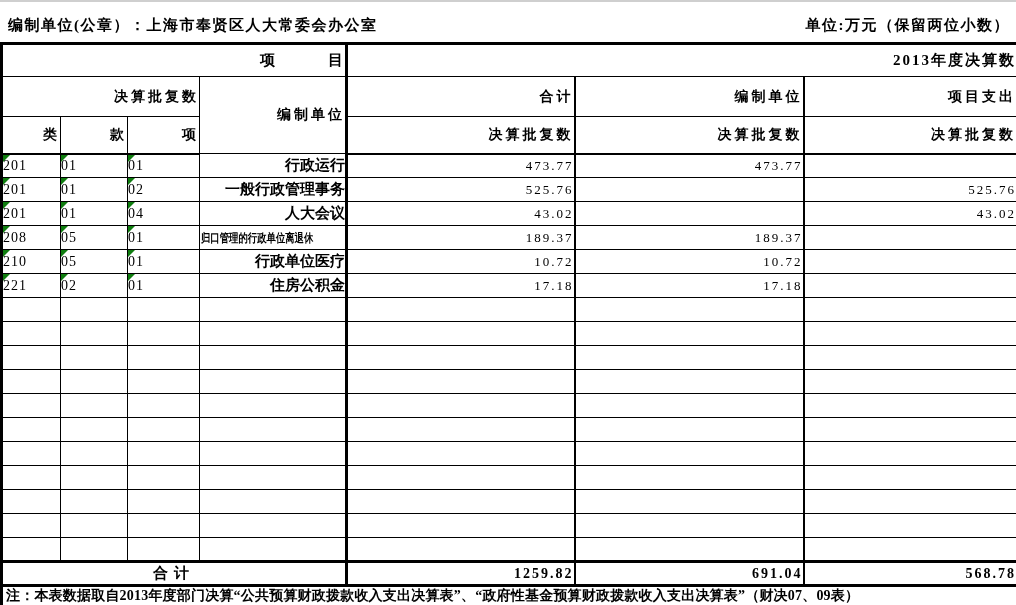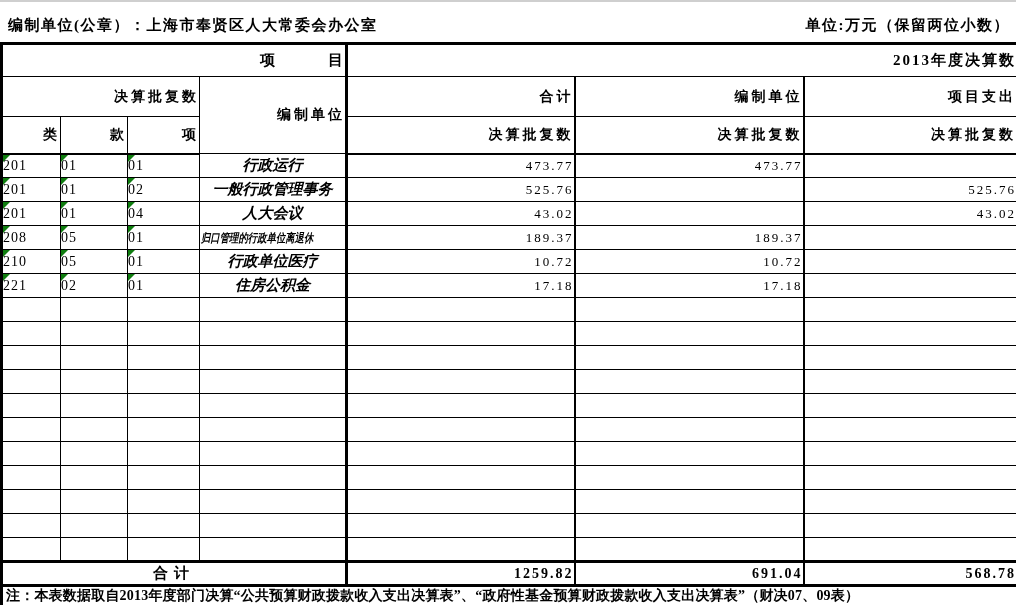--- a/index.html
+++ b/index.html
@@ -27,21 +27,21 @@
   .vr-thick{border-right-width:3px !important;}
   .vr-med{border-right-width:2px !important;}
   
   tr.h1{height:33px;} tr.h2{height:40px;} tr.h3{height:37px;}
   tr.h3 th{border-bottom-width:2px;}
   th.hdr{font-weight:bold;font-size:14px;letter-spacing:3px;text-align:right;}
   th.hdr-big{font-size:15px;letter-spacing:2px;}
   
   tr.r{height:24px;}
   td.code{text-align:left;padding-left:5px;font-size:14px;letter-spacing:1px;position:relative;font-weight:normal;}
-  td.name-cell{text-align:center;padding-left:4px;font-weight:bold;font-size:15px;font-style:italic;}
+  td.name-cell{text-align:right;padding-left:4px;font-weight:bold;font-size:15px;}
   td.num{text-align:right;font-size:13px;letter-spacing:2px;font-weight:normal;}
   .tri{position:absolute;top:0;left:0;width:0;height:0;
        border-top:7px solid #0f7d0f;border-right:7px solid transparent;}
   .squeezed{display:inline-block;font-size:12px;letter-spacing:0;
             transform:scaleX(0.78);transform-origin:0 60%;white-space:nowrap;}
   
   tr.total-row{height:24px;}
   tr.total-row td{border-top-width:3px;border-bottom-width:3px;font-weight:bold;}
   td.total-label{text-align:center;font-size:15px;letter-spacing:6px;}
   tr.total-row td.num{font-size:14px;}

